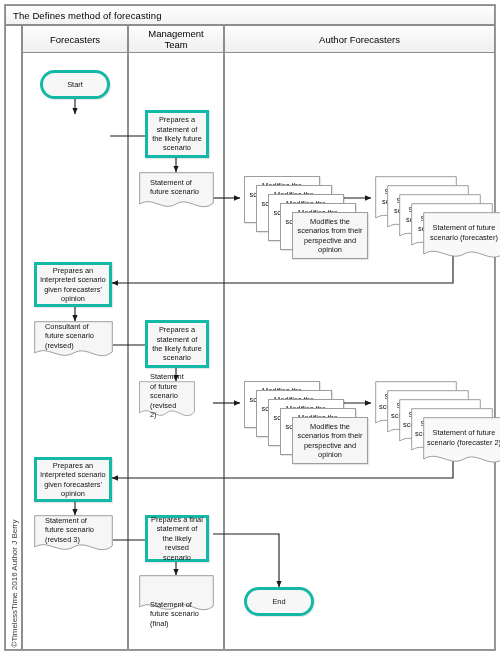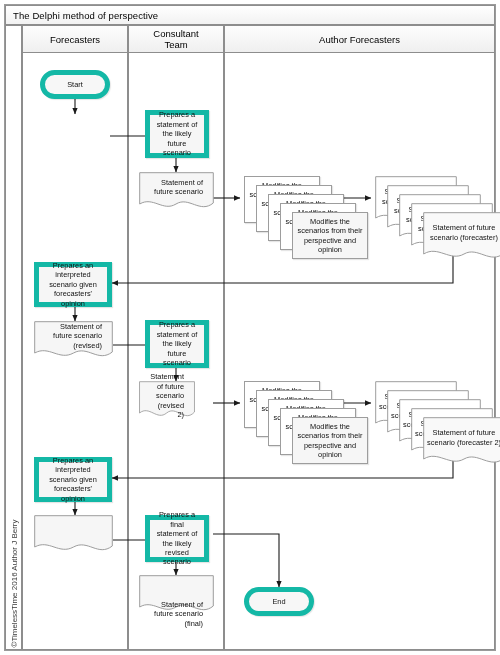--- a/index.html
+++ b/index.html
@@ -71,42 +71,42 @@
     transform:rotate(-90deg);
     transform-origin:center;
     white-space:nowrap;
     font-size:8px;color:#3a3a3a;
     margin-bottom:62px;
   }
 
   
   .node{
     position:absolute;box-sizing:border-box;
-    border:5px solid #14b8a6;
+    border:3px solid #14b8a6;
     background:#f6f6f6;
     display:flex;align-items:center;justify-content:center;
     text-align:center;
     font-size:7.4px;line-height:9.4px;color:#111;
     padding:2px 3px;
     box-shadow:1px 1px 1px rgba(0,0,0,.10);
   }
   .node.terminator{
     border-radius:22px;
     background:#f7f7f7;
   }
 
   
   .doc{
     position:absolute;box-sizing:border-box;
   }
   .doc svg{position:absolute;left:0;top:0;width:100%;height:100%;}
   .doc .doc-label{
     position:absolute;left:0;top:0;width:100%;
     display:flex;align-items:center;justify-content:center;
-    text-align:right;
+    text-align:left;
     font-size:7.4px;line-height:9.4px;color:#111;
     padding:0 11px;box-sizing:border-box;
   }
 
   
   .stack{position:absolute;}
   .stack .layer{
     position:absolute;box-sizing:border-box;
     border:1px solid #9d9d9d;background:#ffffff;
     box-shadow:1px 1px 1px rgba(0,0,0,.10);
@@ -131,33 +131,33 @@
   #wires{position:absolute;left:0;top:0;width:500px;height:655px;pointer-events:none;}
 </style>
 </head>
 <body>
 
 <div id="page">
 
   <div class="frame"></div>
 
   <div class="titlebar">
-    <span>The Delphi method of perspective</span>
+    <span>The Defines method of forecasting</span>
   </div>
 
   <div class="copy-strip"></div>
   <div class="copy-text">
     <span>©TimelessTime 2016 Author J Berry</span>
   </div>
 
   <div class="lane-head" style="left:22px;width:106px;">
     <span>Forecasters</span>
   </div>
   <div class="lane-head" style="left:128px;width:96px;">
-    <span style="white-space:pre-line">Consultant
+    <span style="white-space:pre-line">Management
 Team</span>
   </div>
   <div class="lane-head" style="left:224px;width:271px;">
     <span>Author Forecasters</span>
   </div>
 
   <div class="lane-body" style="left:22px;width:106px;"></div>
   <div class="lane-body" style="left:128px;width:96px;"></div>
   <div class="lane-body" style="left:224px;width:271px;"></div>
 
@@ -209,31 +209,32 @@
 
 
   <div class="node" style="left:34px;top:262px;width:78px;height:45px;">
     <span>Prepares an interpreted scenario given forecasters' opinion</span>
   </div>
 
   <div class="doc" style="left:34px;top:321px;width:79px;height:39px;">
     <svg viewBox="0 0 79 39" preserveAspectRatio="none">
       <path d="M0.7,0.7 L78.3,0.7 L78.3,31 C64,42 54,24 39.5,32 C25,40 15,24 0.7,32 Z" fill="#f6f6f6" stroke="#9d9d9d" stroke-width="1"></path>
     </svg>
-    <div class="doc-label" style="height:30px;">Statement of future scenario (revised)</div>
+    <div class="doc-label" style="height:30px;">Consultant of future scenario (revised)</div>
   </div>
 
   <div class="node" style="left:34px;top:457px;width:78px;height:45px;">
     <span>Prepares an interpreted scenario given forecasters' opinion</span>
   </div>
 
   <div class="doc" style="left:34px;top:515px;width:79px;height:39px;">
     <svg viewBox="0 0 79 39" preserveAspectRatio="none">
       <path d="M0.7,0.7 L78.3,0.7 L78.3,31 C64,42 54,24 39.5,32 C25,40 15,24 0.7,32 Z" fill="#f6f6f6" stroke="#9d9d9d" stroke-width="1"></path>
     </svg>
+    <div class="doc-label" style="height:30px;">Statement of future scenario (revised 3)</div>
   </div>
 
   <div class="node" style="left:145px;top:110px;width:64px;height:48px;">
     <span>Prepares a statement of the likely future scenario</span>
   </div>
 
   <div class="doc" style="left:139px;top:172px;width:75px;height:39px;">
     <svg viewBox="0 0 75 39" preserveAspectRatio="none">
       <path d="M0.7,0.7 L74.3,0.7 L74.3,31 C61,42 50,24 37,32 C24,40 14,24 0.7,32 Z" fill="#f6f6f6" stroke="#9d9d9d" stroke-width="1"></path>
     </svg>

